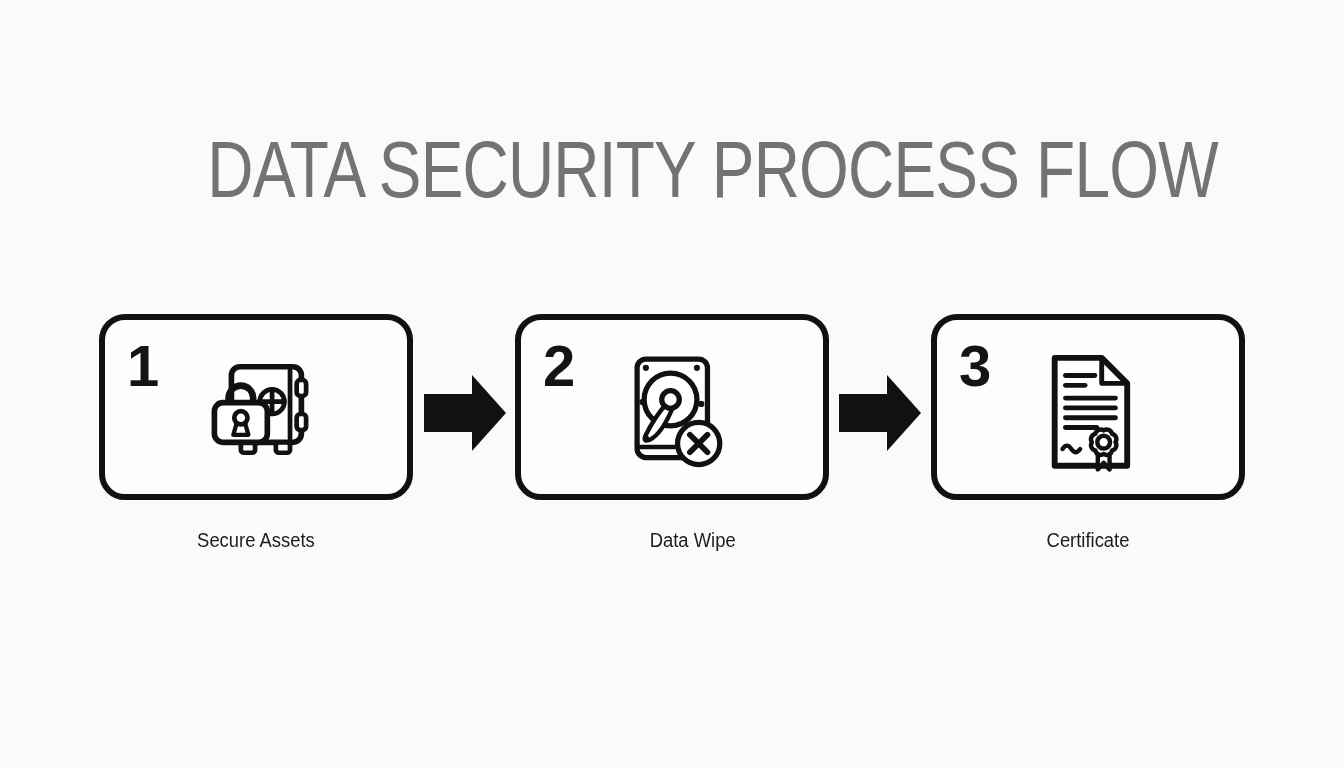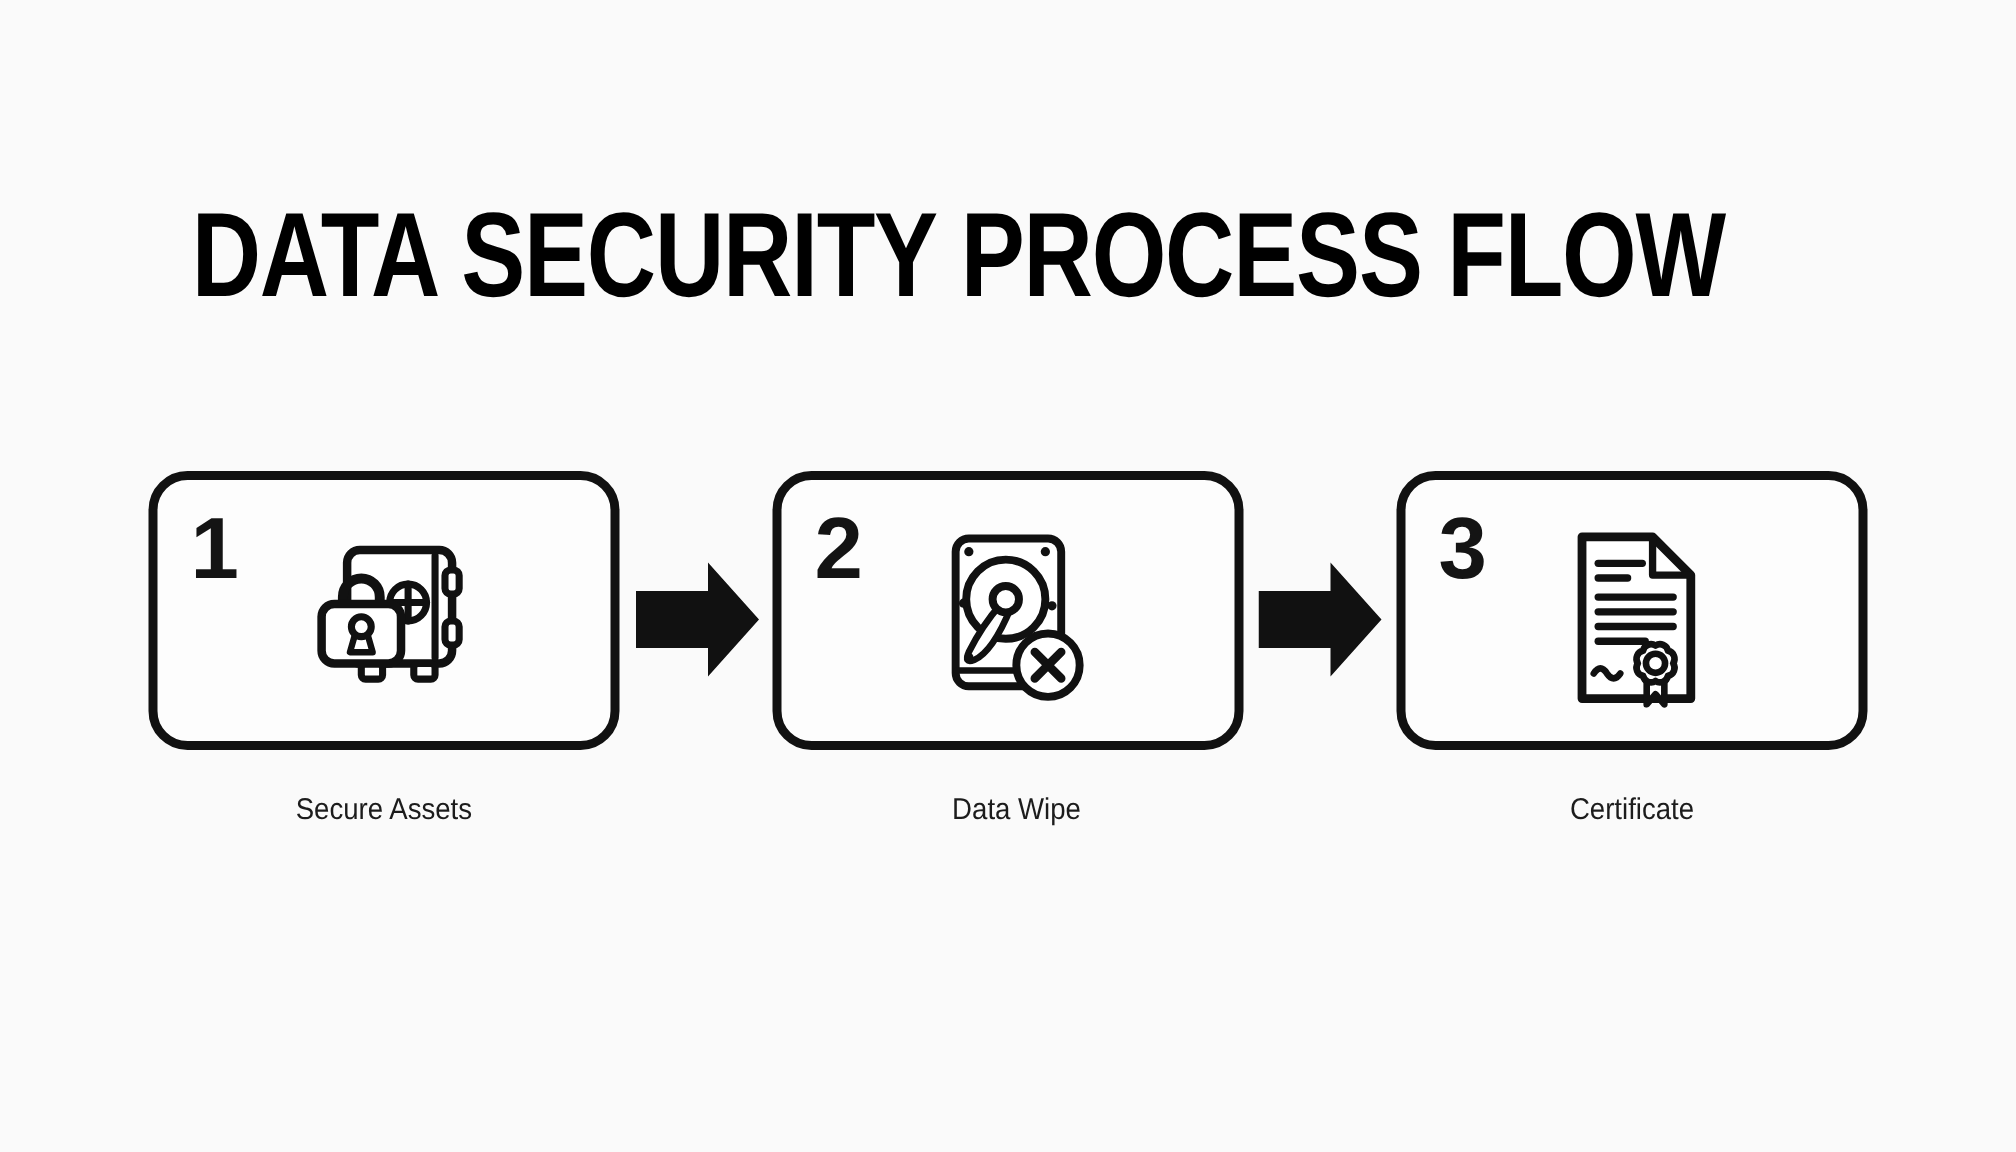--- a/index.html
+++ b/index.html
@@ -13,25 +13,25 @@
     width: 1344px;
     height: 768px;
     background: #fafafa;
     overflow: hidden;
   }
   .title {
     position: absolute;
     top: 130px;
     left: 0;
     width: 1344px;
-    text-align: left;
+    text-align: right;
     font-size: 80px;
     line-height: 1.0;
-    font-weight: 700;
-    color: #000000;
+    font-weight: 400;
+    color: #737373;
     white-space: nowrap;
   }
   .title .squeeze {
     display: inline-block;
     transform: scaleX(0.80);
     transform-origin: 50% 50%;
     letter-spacing: -1px;
   }
   .step-box {
     position: absolute;
@@ -82,21 +82,21 @@
     font-weight: 400;
     color: #1c1c1c;
     white-space: nowrap;
   }
   .step-label .squeeze {
     display: inline-block;
     transform: scaleX(0.92);
     transform-origin: 50% 50%;
   }
   .step-label.l1 { left: 99px; }
-  .step-label.l2 { left: 521px; }
+  .step-label.l2 { left: 536px; }
   .step-label.l3 { left: 931px; }
   svg .ln { stroke: #111111; fill: none; stroke-linecap: round; stroke-linejoin: round; }
   svg .fw { fill: #ffffff; }
 </style>
 </head>
 <body>
 
 <div class="canvas">
 
   <div class="title">

